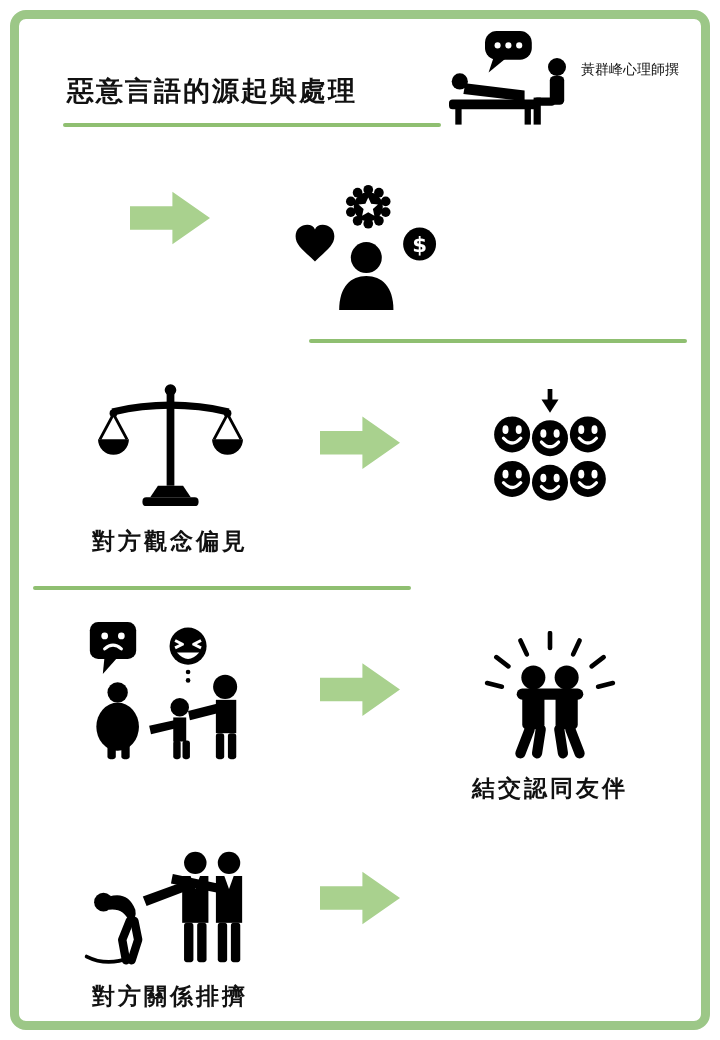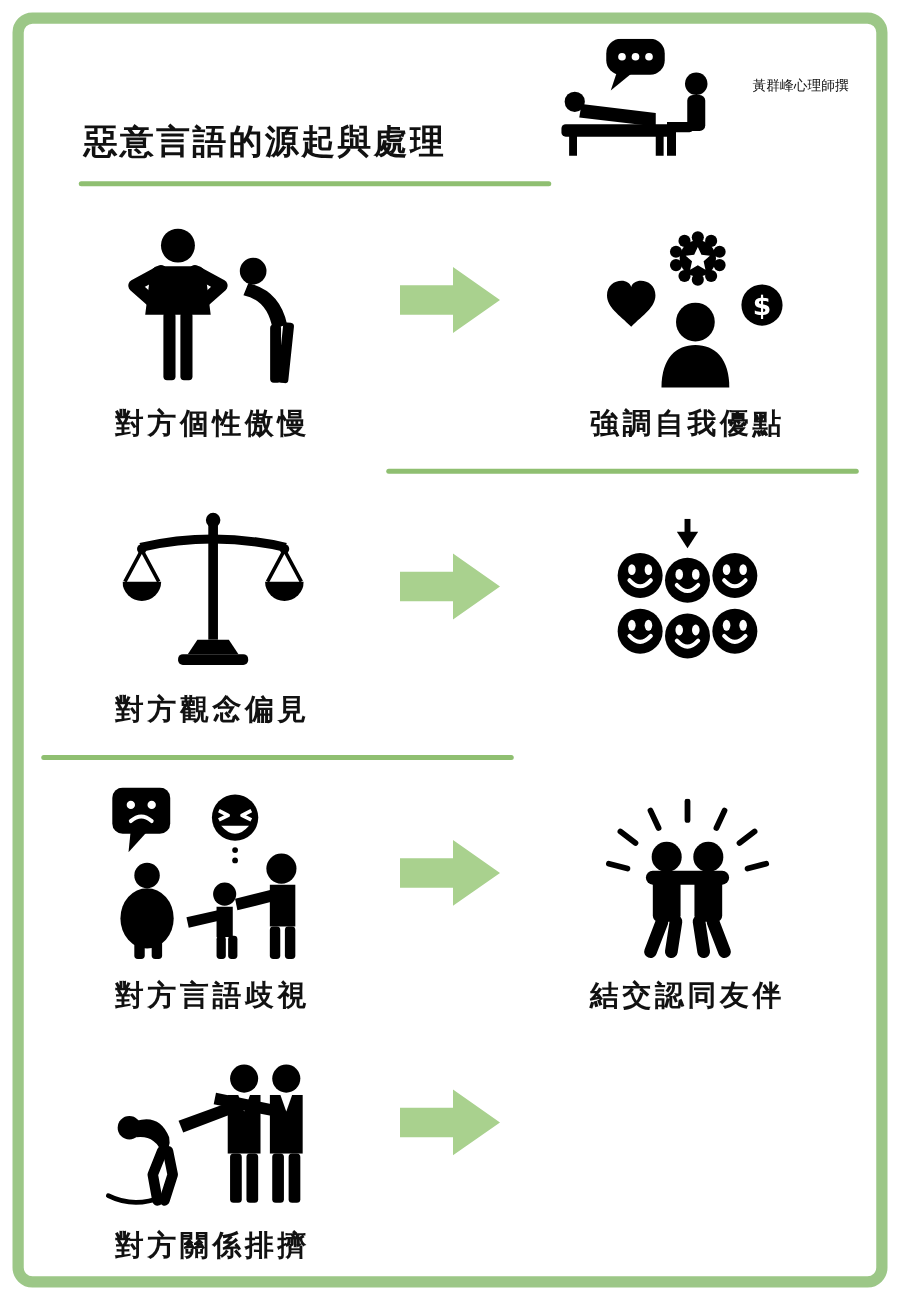--- a/index.html
+++ b/index.html
@@ -1,25 +1,25 @@
 <!DOCTYPE html>
 <html style="--border_green: #9cc787; --accent_green: #8fbf71; --arrow_green: #a9d18e; --icon_black: #000000; --background: #ffffff;"><head>
 <meta charset="utf-8">
 <style>
   html,body{margin:0;padding:0;background:#ffffff;}
   .page{width:720px;height:1040px;box-sizing:border-box;padding:10px;background:#fff;
         font-family:"Liberation Sans","DejaVu Sans",sans-serif;color:#111;}
   .frame{width:100%;height:100%;box-sizing:border-box;border:9px solid var(--border_green,#9cc787);
          border-radius:16px;padding:0 20px 8px;display:flex;flex-direction:column;}
   header{position:relative;height:150px;flex:none;}
-  .title{margin:76px 0 0 28px;font-size:27px;font-weight:bold;letter-spacing:2px;}
+  .title{margin:54px 0 0 28px;font-size:27px;font-weight:bold;letter-spacing:2px;}
   .title-underline{width:378px;height:4px;background:var(--accent_green,#8fbf71);
                    margin:14px 0 0 24px;border-radius:2px;}
   .counselor{position:absolute;top:12px;right:106px;}
-  .credit{position:absolute;top:42px;right:2px;font-size:11px;}
+  .credit{position:absolute;top:42px;right:2px;font-size:14px;}
   .rows{flex:1;display:flex;flex-direction:column;justify-content:space-between;}
   .row{display:grid;grid-template-columns:1fr 118px 1fr;}
   .cell{display:flex;flex-direction:column;align-items:center;gap:12px;}
   .icon-box{height:142px;display:flex;align-items:flex-end;justify-content:center;}
   .label{font-size:23px;font-weight:bold;letter-spacing:3px;height:32px;white-space:nowrap;}
   .arrow-cell{display:flex;align-items:center;justify-content:center;padding-bottom:44px;}
   .arrow{width:80px;height:56px;background:var(--arrow_green,#a9d18e);
          clip-path:polygon(0 29%,53% 29%,53% 3%,100% 50%,53% 97%,53% 71%,0 71%);}
   .divider{height:4px;background:var(--accent_green,#8fbf71);border-radius:2px;width:378px;margin:6px 0;flex:none;}
   .divider.right{align-self:flex-end;margin-right:-6px;}
@@ -55,39 +55,20 @@
             <rect x="94" y="74" width="8" height="30"></rect>
           </g>
         </svg>
       </span>
       <div class="credit">黃群峰心理師撰</div>
     </header>
 
     <div class="rows">
 
       <div class="row">
-        <div class="cell">
-          <div class="icon-box">
-            <svg viewBox="0 0 170 135" width="165" height="131">
-              <g fill="#000">
-                <circle cx="56" cy="17" r="14"></circle>
-                <path d="M40 34 h32 q6 0 7 8 l4 32 h-54 l4 -32 q1 -8 7 -8 z"></path>
-                <path d="M42 38 L20 50 L38 66" stroke="#000" stroke-width="10" fill="none" stroke-linejoin="round" stroke-linecap="round"></path>
-                <path d="M70 38 L92 50 L74 66" stroke="#000" stroke-width="10" fill="none" stroke-linejoin="round" stroke-linecap="round"></path>
-                <rect x="44" y="72" width="10" height="56" rx="3"></rect>
-                <rect x="58" y="72" width="10" height="56" rx="3"></rect>
-                <circle cx="118" cy="38" r="11"></circle>
-                <path d="M114 48 Q140 54 146 82 L134 86 Q130 62 110 58 Z"></path>
-                <rect x="132" y="82" width="9" height="48" rx="3"></rect>
-                <rect x="143" y="80" width="9" height="50" rx="3" transform="rotate(6 143 80)"></rect>
-              </g>
-            </svg>
-          </div>
-          <div class="label">對方個性傲慢</div>
-        </div>
         <div class="arrow-cell">
           <div class="arrow"></div>
         </div>
         <div class="cell">
           <div class="icon-box">
             <svg viewBox="0 0 160 135" width="155" height="131">
               <g fill="#000">
                 <circle cx="88" cy="10" r="5"></circle>
                   <circle cx="99" cy="13" r="5"></circle>
                   <circle cx="106" cy="22" r="5"></circle>
@@ -101,21 +82,20 @@
                 <circle cx="88" cy="27.5" r="15"></circle>
                 <path d="M88 18 l3 6.5 7 .7 -5.2 4.7 1.5 6.9 -6.3 -3.6 -6.3 3.6 1.5 -6.9 -5.2 -4.7 7 -.7 z" fill="#fff"></path>
                 <path d="M33 84 C23 74 13 68 13 58 c0 -8 6 -12 12 -12 4 0 7 2 8 5 1 -3 4 -5 8 -5 6 0 12 4 12 12 0 10 -10 16 -20 26 z"></path>
                 <circle cx="141" cy="66" r="17"></circle>
                 <text x="141" y="74" font-size="22" font-weight="bold" fill="#fff" text-anchor="middle" font-family="'DejaVu Sans', sans-serif">$</text>
                 <circle cx="86" cy="80" r="16"></circle>
                 <path d="M58 134 C58 110 70 99 86 99 c16 0 28 11 28 35 z"></path>
               </g>
             </svg>
           </div>
-          <div class="label">強調自我優點</div>
         </div>
       </div>
 
       <div class="divider right"></div>
 
       <div class="row">
         <div class="cell">
           <div class="icon-box">
             <svg viewBox="0 0 150 135" width="145" height="131">
               <g fill="#000">
@@ -192,21 +172,20 @@
                 <rect x="96" y="128" width="8" height="20" rx="3"></rect>
                 <rect x="106" y="128" width="8" height="20" rx="3"></rect>
                 <circle cx="152" cy="70" r="13"></circle>
                 <path d="M142 84 h22 v36 h-22 z"></path>
                 <path d="M144 88 L112 96 L114 106 L146 98 Z"></path>
                 <rect x="142" y="120" width="9" height="28" rx="3"></rect>
                 <rect x="155" y="120" width="9" height="28" rx="3"></rect>
               </g>
             </svg>
           </div>
-          <div class="label">對方言語歧視</div>
         </div>
         <div class="arrow-cell">
           <div class="arrow"></div>
         </div>
         <div class="cell">
           <div class="icon-box">
             <svg viewBox="0 0 160 140" width="148" height="130">
               <g stroke="#000" stroke-width="5" stroke-linecap="round">
                 <line x1="80" y1="2" x2="80" y2="18"></line>
                 <line x1="48" y1="10" x2="55" y2="25"></line>

